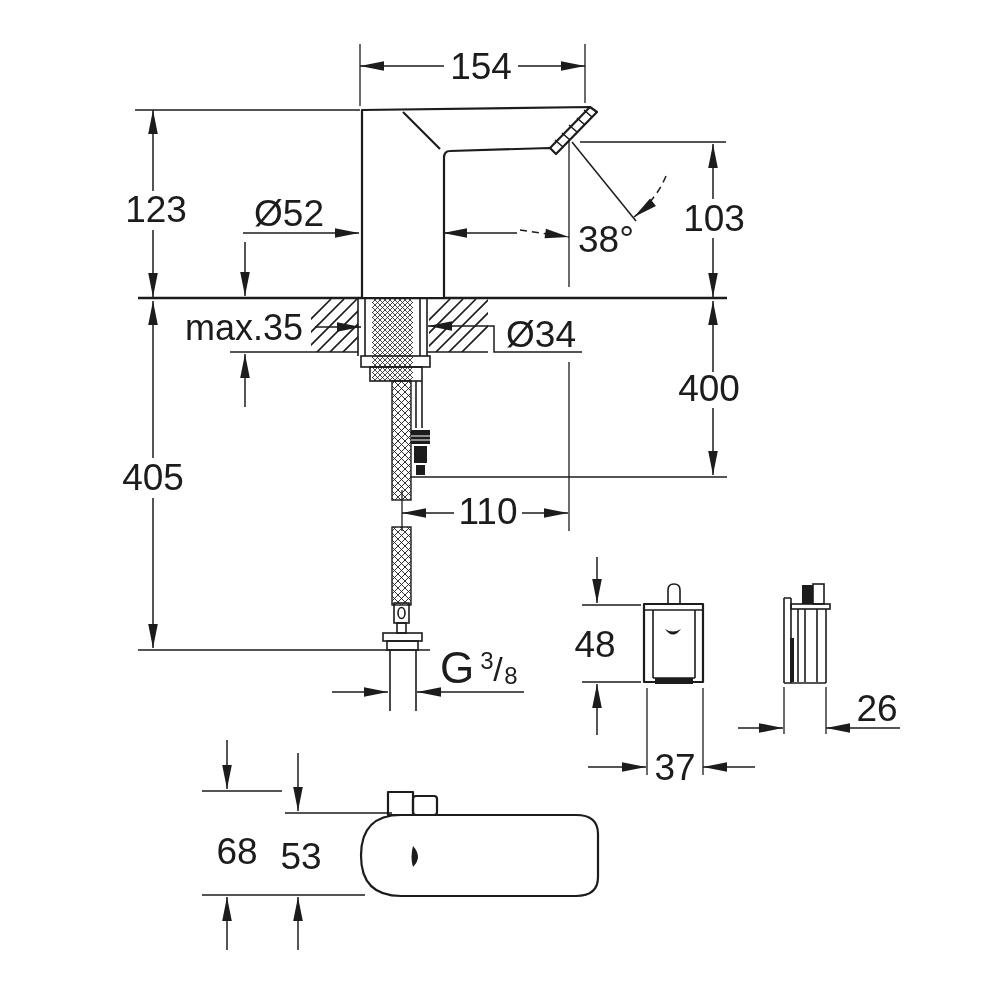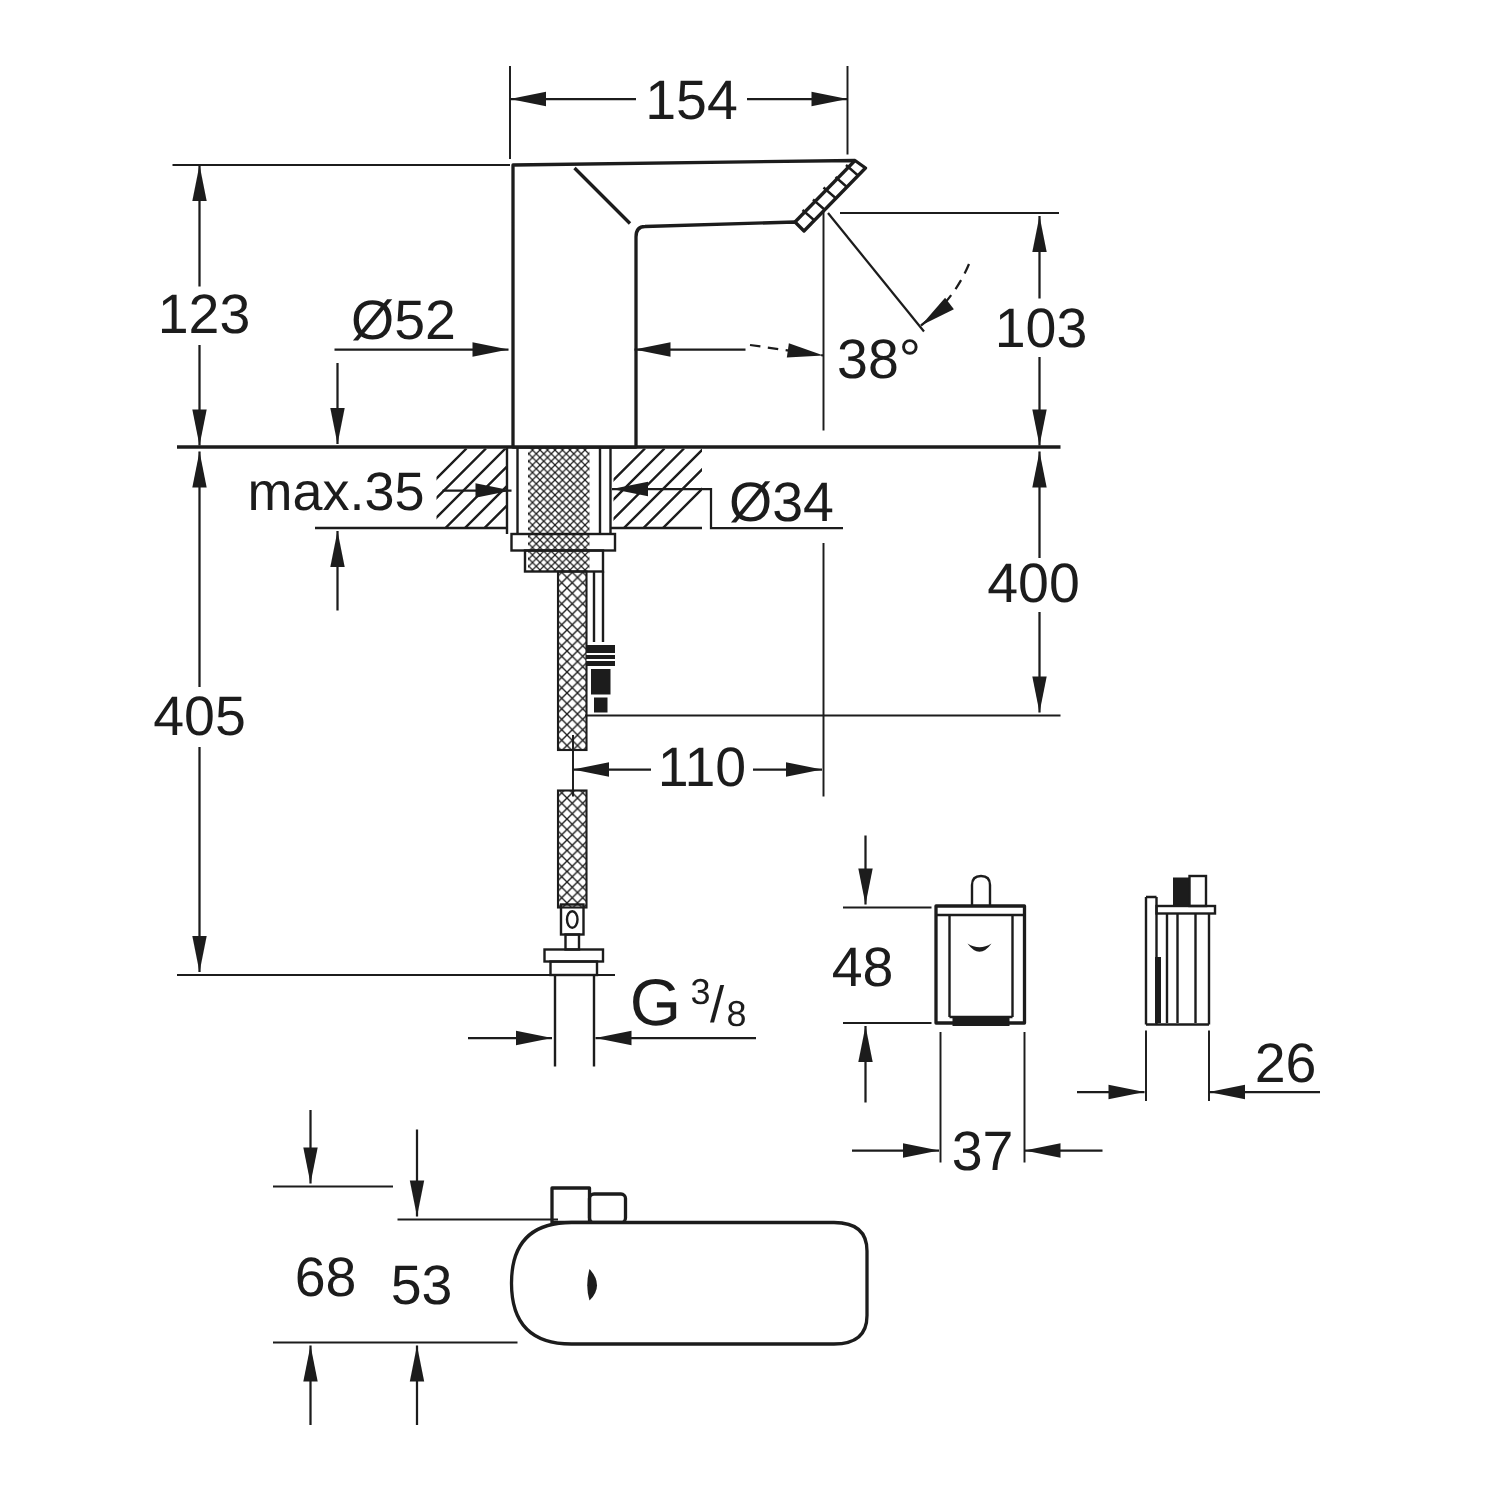--- a/index.html
+++ b/index.html
@@ -1,17 +1,17 @@
 <!DOCTYPE html>
 <html><head>
 <meta charset="utf-8">
 <style>
   html,body{margin:0;padding:0;background:#ffffff;}
   .stage{width:800px;height:1000px;position:relative;background:#ffffff;
-         font-family:"Liberation Sans", sans-serif;}
+         font-family:"Liberation Sans", sans-serif;padding-left:20px;}
   svg{display:block;}
   text{fill:#1c1c1c;font-family:"Liberation Sans", sans-serif;}
   .dim-txt{font-size:37px;}
   .dim-txt-sm{font-size:36px;}
   .thread-g{font-size:44px;}
   .thread-ss{font-size:24px;}
   .thread-slash{font-size:34px;}
   .obj{stroke:#1c1c1c;stroke-width:2.2;fill:none;stroke-linejoin:round;}
   .obj-fill{stroke:#1c1c1c;stroke-width:2.2;fill:#ffffff;stroke-linejoin:round;}
   .obj-thin{stroke:#1c1c1c;stroke-width:1.6;fill:none;}

